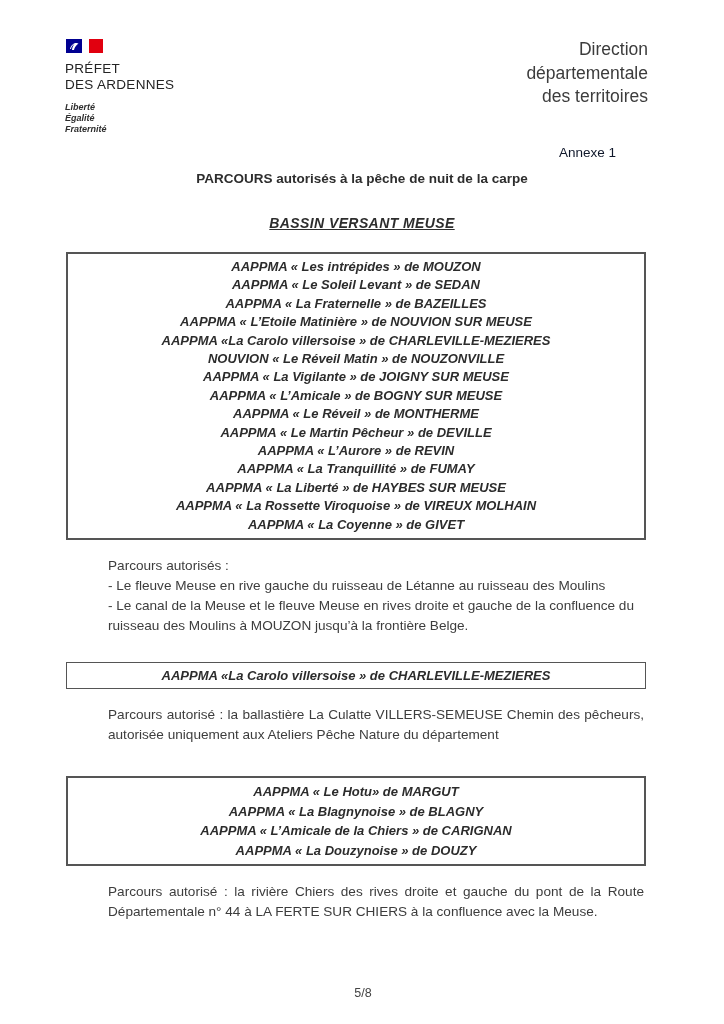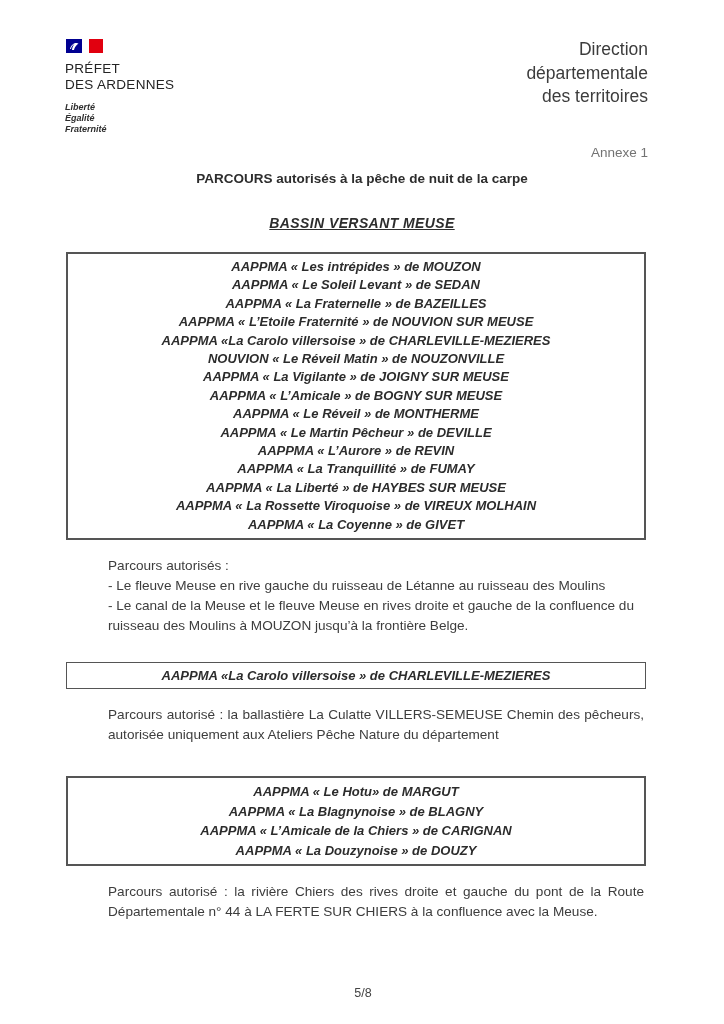--- a/index.html
+++ b/index.html
@@ -37,24 +37,24 @@
     color: #2e2e2e;
   }
   .direction {
     text-align: right;
     font-size: 17.5px;
     line-height: 23.5px;
     color: #3c3c3c;
   }
   .annex {
     text-align: right;
-    padding-right: 76px;
+    padding-right: 108px;
     margin-top: 10px;
     font-size: 13.5px;
-    color: #737373;
+    color: #0f172a;
   }
   
   .doc-title {
     margin-top: 11px;
     text-align: center;
     font-size: 13.5px;
     font-weight: 700;
     color: #2d2d2d;
   }
   .section-heading {
@@ -143,21 +143,21 @@
   <div class="annex">Annexe 1</div>
 
   <div class="doc-title">PARCOURS autorisés à la pêche de nuit de la carpe</div>
 
   <div class="section-heading">BASSIN VERSANT MEUSE</div>
 
   <div class="list-box box-1">
     <div class="entry">AAPPMA « Les intrépides » de MOUZON</div>
     <div class="entry">AAPPMA « Le Soleil Levant » de SEDAN</div>
     <div class="entry">AAPPMA « La Fraternelle » de BAZEILLES</div>
-    <div class="entry">AAPPMA « L’Etoile Fraternité » de NOUVION SUR MEUSE</div>
+    <div class="entry">AAPPMA « L’Etoile Matinière » de NOUVION SUR MEUSE</div>
     <div class="entry">AAPPMA «La Carolo villersoise » de CHARLEVILLE-MEZIERES</div>
     <div class="entry">NOUVION « Le Réveil Matin » de NOUZONVILLE</div>
     <div class="entry">AAPPMA « La Vigilante » de JOIGNY SUR MEUSE</div>
     <div class="entry">AAPPMA « L’Amicale » de BOGNY SUR MEUSE</div>
     <div class="entry">AAPPMA « Le Réveil » de MONTHERME</div>
     <div class="entry">AAPPMA « Le Martin Pêcheur » de DEVILLE</div>
     <div class="entry">AAPPMA « L’Aurore » de REVIN</div>
     <div class="entry">AAPPMA « La Tranquillité » de FUMAY</div>
     <div class="entry">AAPPMA « La Liberté » de HAYBES SUR MEUSE</div>
     <div class="entry">AAPPMA « La Rossette Viroquoise » de VIREUX MOLHAIN</div>

